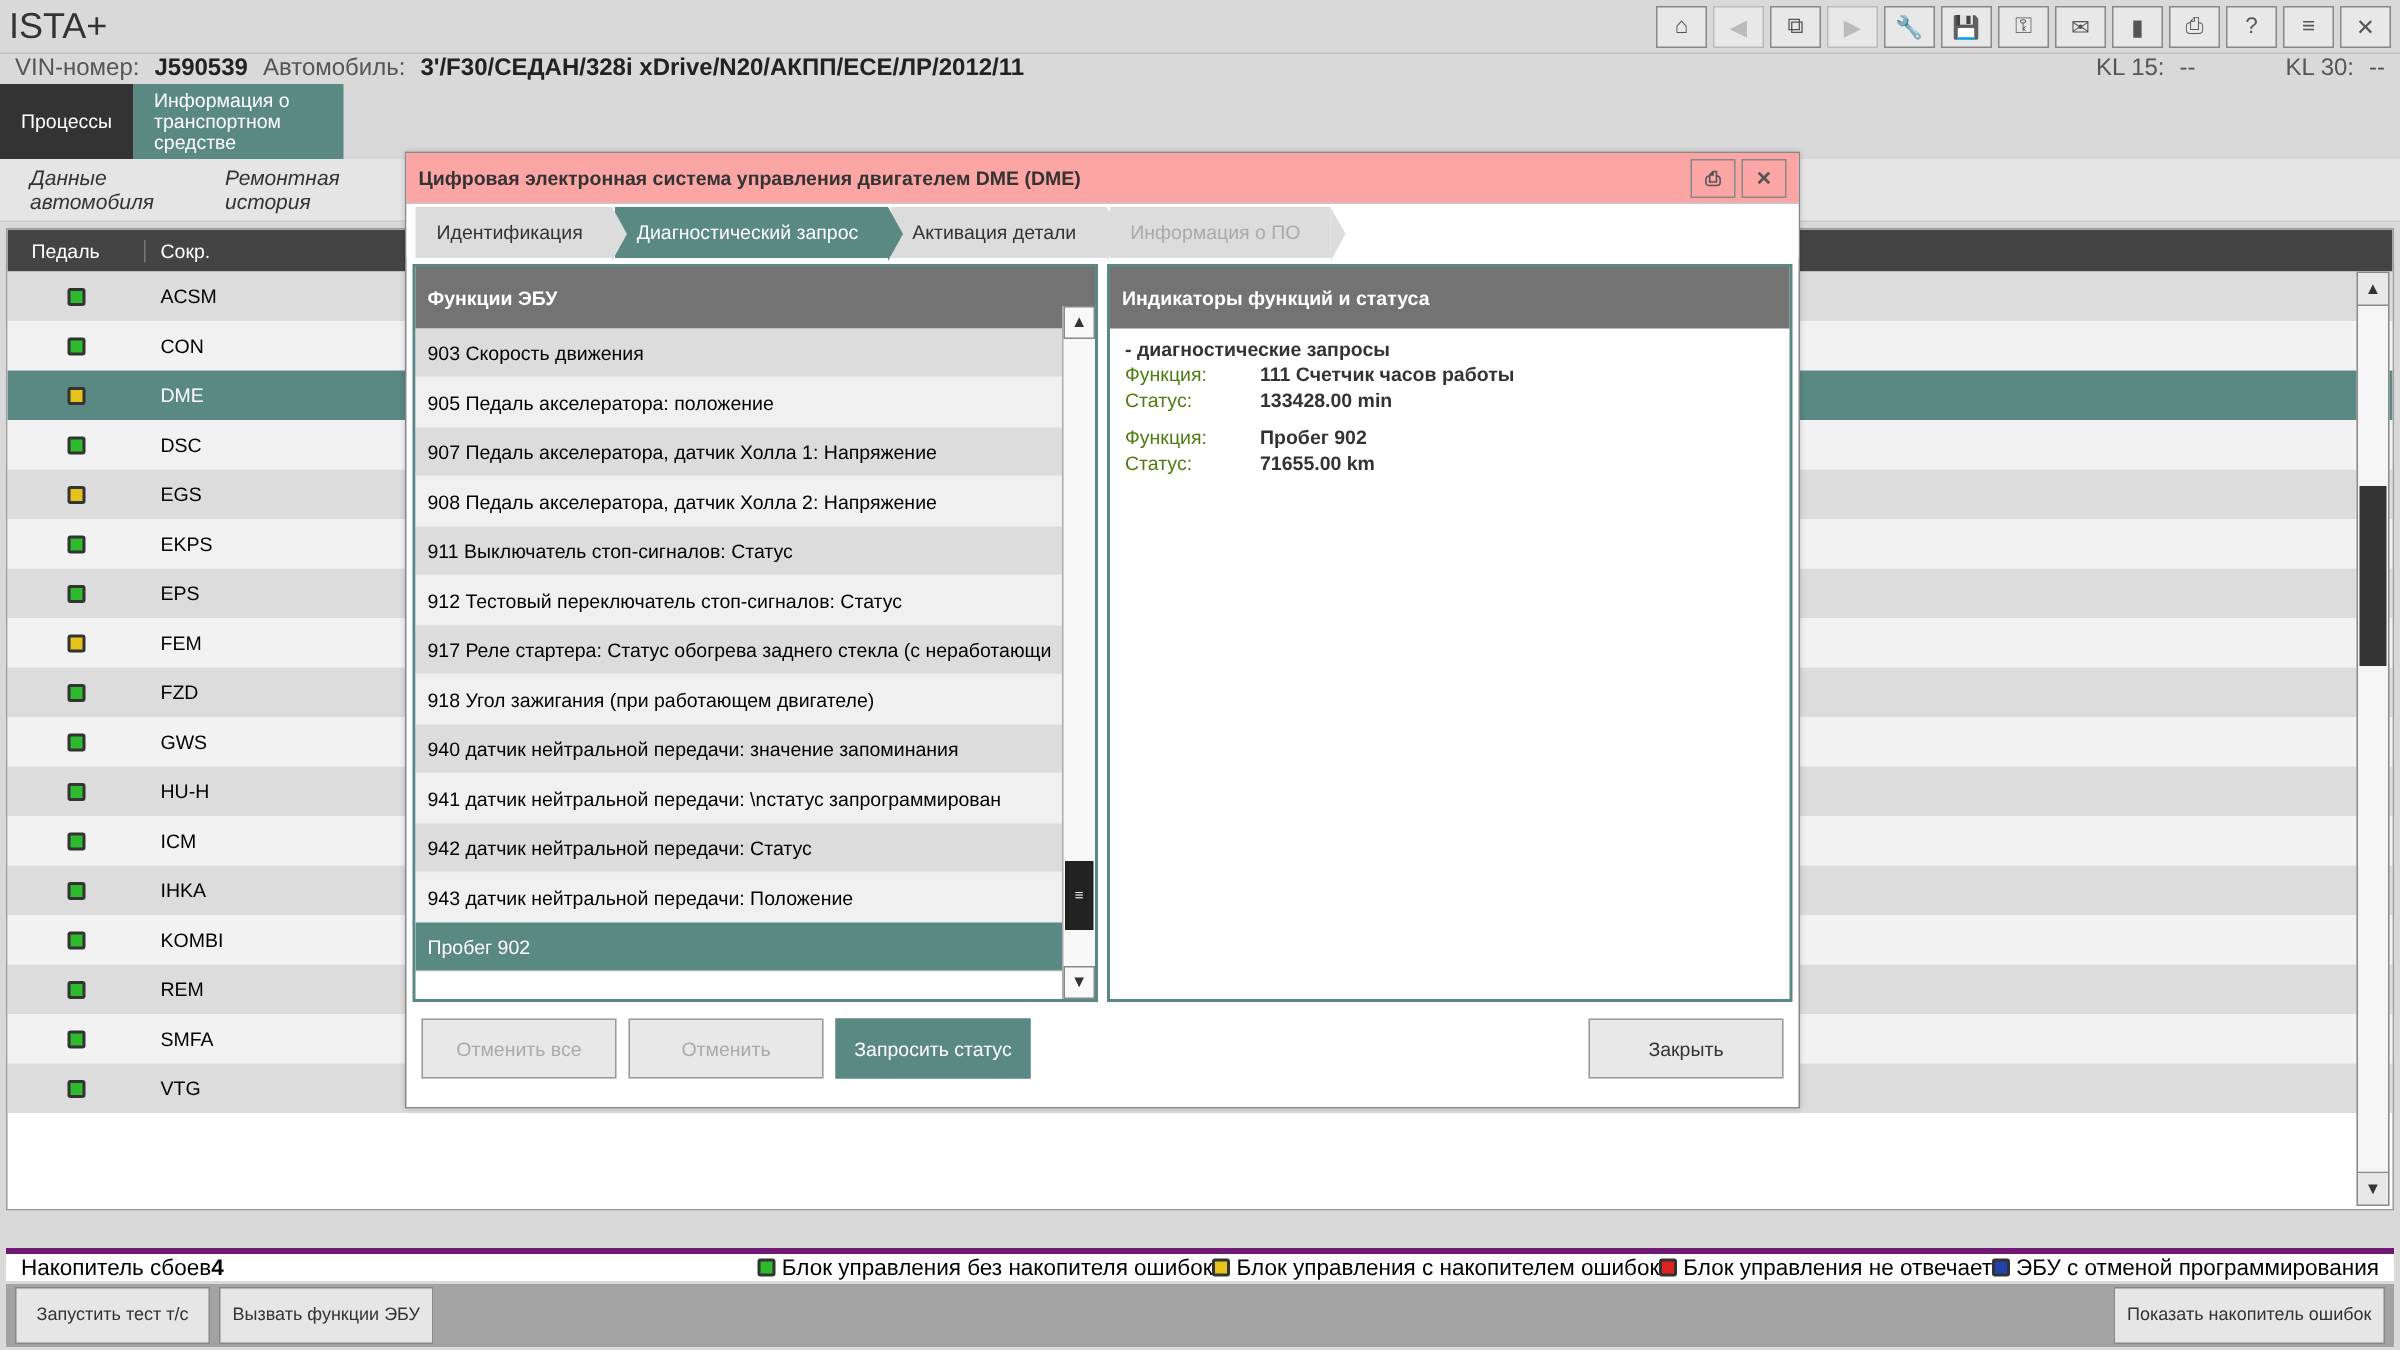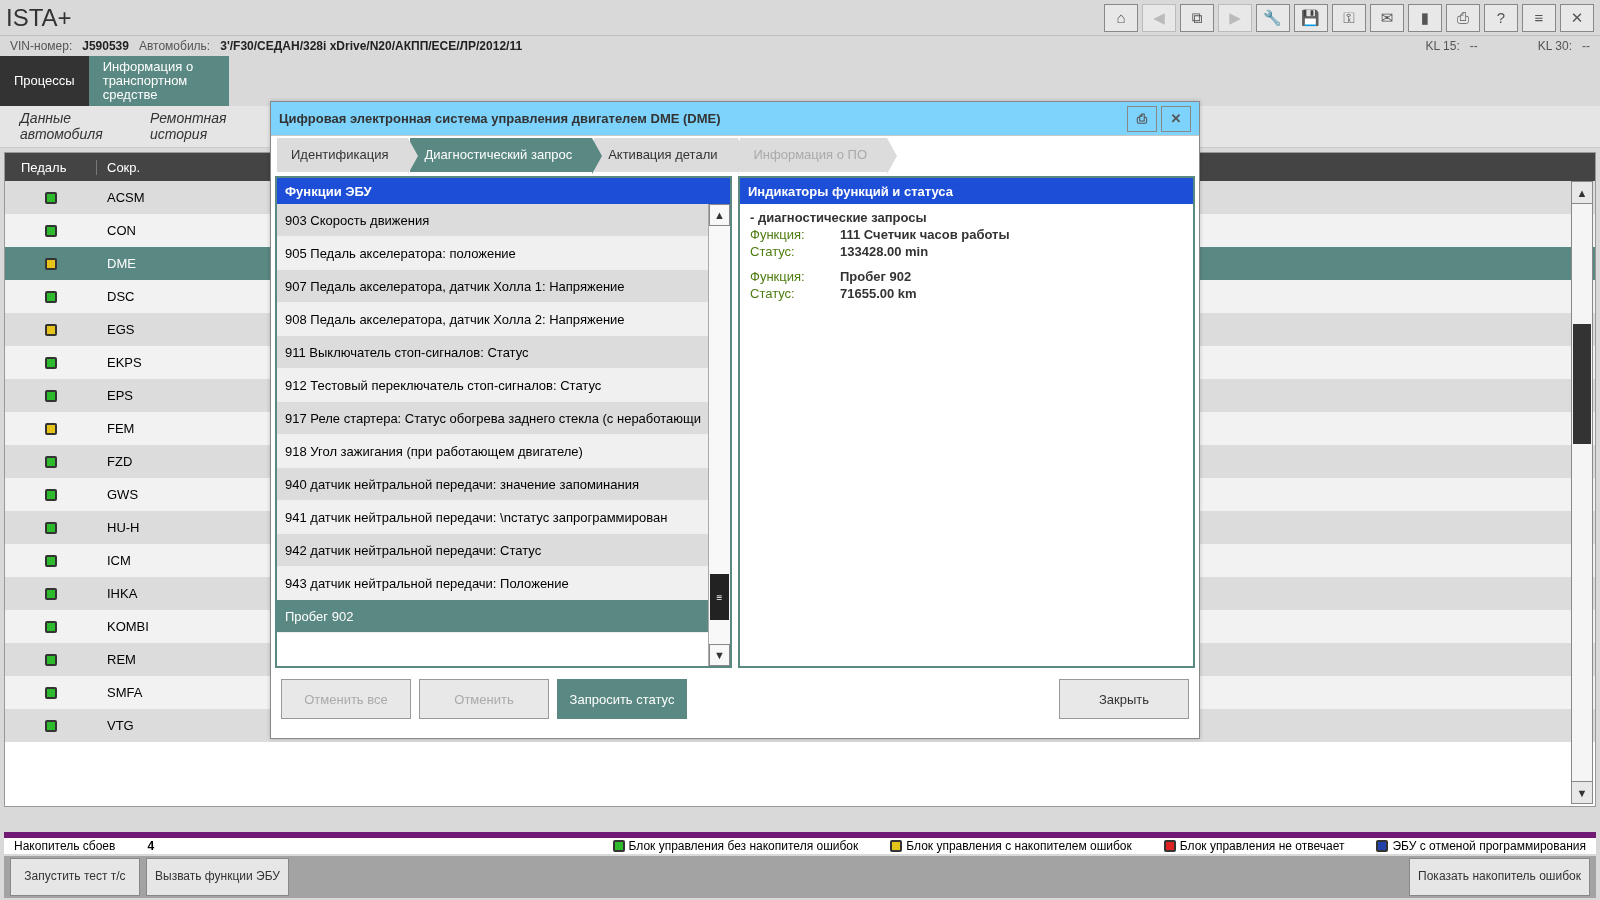--- a/index.html
+++ b/index.html
@@ -6,21 +6,21 @@
   body { background: #d9d9d9; width: 1600px; height: 900px; overflow: hidden; font-size: 13px; }
 
   
   .titlebar { height: 36px; background: #d9d9d9; display: flex; align-items: center; padding: 0 6px; border-bottom: 1px solid #c0c0c0; }
   .titlebar .title { font-size: 24px; color: #333; flex: 0 0 auto; margin-right: auto; }
   .tb-icons { display: flex; gap: 4px; }
   .tb-btn { width: 34px; height: 28px; background: #e8e8e8; border: 1px solid #888; display: flex; align-items: center; justify-content: center; color: #555; font-size: 15px; }
   .tb-btn.disabled { color: #bbb; border-color: #bbb; }
 
   
-  .vinrow { height: 20px; background: #d9d9d9; display: flex; align-items: center; padding: 0 10px; font-size: 12px; color: #555; gap: 10px; }
+  .vinrow { height: 20px; background: #d9d9d9; display: flex; align-items: center; padding: 0 10px; font-size: 16px; color: #555; gap: 10px; }
   .vinrow b { color: #222; font-weight: bold; }
   .vinrow .flex1 { flex: 1; }
 
   
   .maintabs { height: 50px; background: #d9d9d9; display: flex; align-items: stretch; }
   .maintab { padding: 8px 14px; font-size: 13px; color: #333; max-width: 140px; display:flex; align-items:center; line-height:1.1;}
   .maintab.dark { background: #333; color: #fff; }
   .maintab.teal { background: #5a8883; color: #fff; }
 
   
@@ -47,33 +47,33 @@
   .led.yellow { background: #e6c31a; }
 
   .rightscroll { position:absolute; right:2px; top:28px; bottom:2px; width:22px; background:#e8e8e8; border:1px solid #888; display:flex; flex-direction:column; }
   .rightscroll .arr { height:22px; display:flex; align-items:center; justify-content:center; border-bottom:1px solid #888; font-size:11px; color:#333; }
   .rightscroll .arr:last-child { border-top:1px solid #888; border-bottom:none;}
   .rightscroll .track { flex:1; background:#f5f5f5; position:relative; }
   .rightscroll .thumb { position:absolute; left:1px; right:1px; top:120px; height:120px; background:#333; }
 
   
   .modal { position: absolute; left: 265px; top: -52px; width: 930px; height: 638px; background: #fff; border: 1px solid #888; box-shadow: 0 0 4px rgba(0,0,0,0.2); z-index: 10; }
-  .modal-head { height: 34px; background: #7dd3fc; display: flex; align-items: center; padding: 0 8px; border-bottom:1px solid #c8c8c8; font-weight:bold; color:#333;}
+  .modal-head { height: 34px; background: #fca5a5; display: flex; align-items: center; padding: 0 8px; border-bottom:1px solid #c8c8c8; font-weight:bold; color:#333;}
   .modal-head .flex1 { flex: 1; }
   .mh-btn { width: 30px; height: 26px; border: 1px solid #888; margin-left: 4px; display: flex; align-items: center; justify-content: center; color:#555;}
   .modal-tabs { height: 36px; display: flex; background: #fff; padding:2px 6px 0 6px;}
   .mtab { position: relative; padding: 6px 20px 6px 14px; font-size: 13px; color: #333; background: #dcdcdc; margin-right: 2px; display:flex; align-items:center; line-height:1.05;}
   .mtab.active { background: #5a8883; color: #fff; }
   .mtab.disabled { color: #aaa; }
   .mtab::after { content:''; position:absolute; right:-10px; top:0; bottom:0; width:0; height:0; border-top:18px solid transparent; border-bottom:18px solid transparent; border-left:10px solid #dcdcdc; z-index:1;}
   .mtab.active::after { border-left-color:#5a8883; }
   .mtab.disabled::after { border-left-color:#dcdcdc; }
   .modal-body { display: flex; padding: 4px; gap: 6px; height: 500px; }
   .panel { border: 2px solid #5a8883; flex: 1; display: flex; flex-direction: column; position:relative;}
-  .panel-head { background: #1d4ed8; color: #fff; height: 26px; display: flex; align-items: center; padding: 0 8px; font-weight:bold;}
+  .panel-head { background: #737373; color: #fff; height: 41px; display: flex; align-items: center; padding: 0 8px; font-weight:bold;}
   .panel-body { flex: 1; overflow: hidden; position:relative;}
   .fnrow { height: 33px; display: flex; align-items: center; padding: 0 8px; border-bottom:1px solid #eee;}
   .fnrow:nth-child(even) { background: #f0f0f0; }
   .fnrow:nth-child(odd) { background: #dcdcdc; }
   .fnrow.sel { background: #5a8883; color: #fff; }
   .leftpanel .panel-head { padding-right:28px; }
   .leftscroll { position:absolute; right:0; top:0; bottom:0; width:22px; background:#f8f8f8; border-left:1px solid #aaa; display:flex; flex-direction:column;}
   .leftscroll .arr { height:22px; display:flex; align-items:center; justify-content:center; color:#333; border:1px solid #888; font-size:11px;}
   .leftscroll .track { flex:1; position:relative; }
   .leftscroll .thumb { position:absolute; left:1px; right:1px; bottom:24px; height:46px; background:#222; display:flex; align-items:center; justify-content:center; color:#fff; font-size:10px;}
@@ -84,21 +84,21 @@
   .kv .k { width: 90px; color:#4d7c0f;}
   .kv .v { font-weight: bold; }
 
   .modal-foot { height: 54px; display: flex; align-items: center; padding: 0 10px; gap: 8px; }
   .mbtn { height: 40px; min-width: 130px; border: 1px solid #999; background: #e8e8e8; display: flex; align-items: center; justify-content: center; font-size: 13px; color:#333;}
   .mbtn.primary { background: #5a8883; color: #fff; border-color: #5a8883; }
   .mbtn.disabled { color: #aaa; }
   .modal-foot .flex1 { flex: 1; }
 
   
-  .legend { position: absolute; left: 4px; right: 4px; bottom: 46px; height: 22px; background: #fff; display: flex; align-items: center; gap: 32px; padding: 0 10px; font-size: 12px; border-top:6px solid #701a75;}
+  .legend { position: absolute; left: 4px; right: 4px; bottom: 46px; height: 22px; background: #fff; display: flex; align-items: center; gap: 0; padding: 0 10px; font-size: 15px; border-top:4px solid #701a75;}
   .legend .flex1 { flex: 1; }
   .legend .item { display: flex; align-items: center; gap: 4px; }
   .sq { width: 12px; height: 12px; border: 2px solid #333; border-radius: 2px; }
   .sq.green { background:#2dbb2d; } .sq.yellow{background:#e6c31a;} .sq.red{background:#d22;} .sq.blue{background:#24a;}
 
   
   .bottombar { position: absolute; left: 4px; right: 4px; bottom: 2px; height: 42px; background: #a3a3a3; display: flex; align-items: center; gap: 6px; padding: 0 6px; }
   .bbtn { height: 38px; min-width: 130px; border: 1px solid #888; background: #e6e6e6; display: flex; align-items: center; justify-content: center; font-size: 12px; color:#333; text-align:center; line-height:1.1; padding:0 8px;}
 </style>
 </head>

